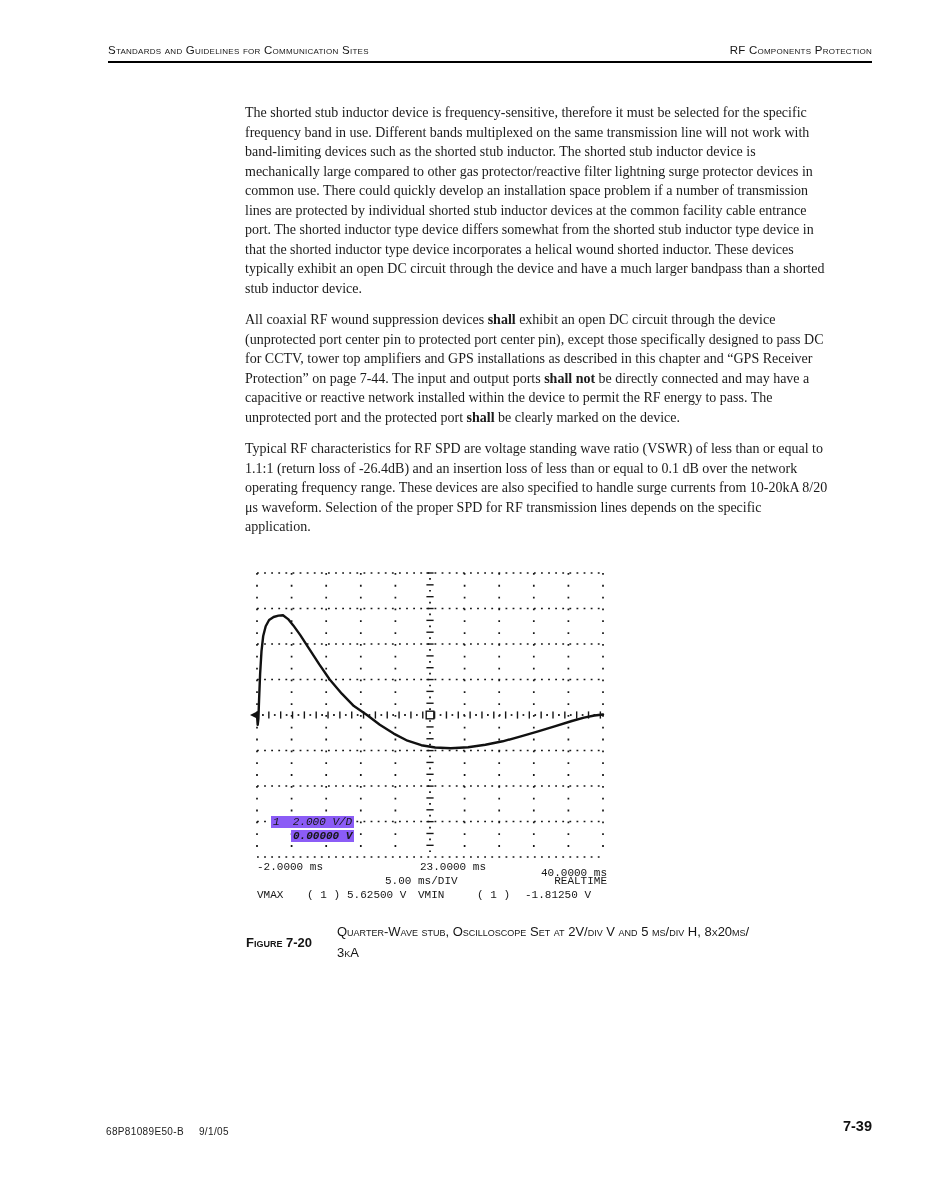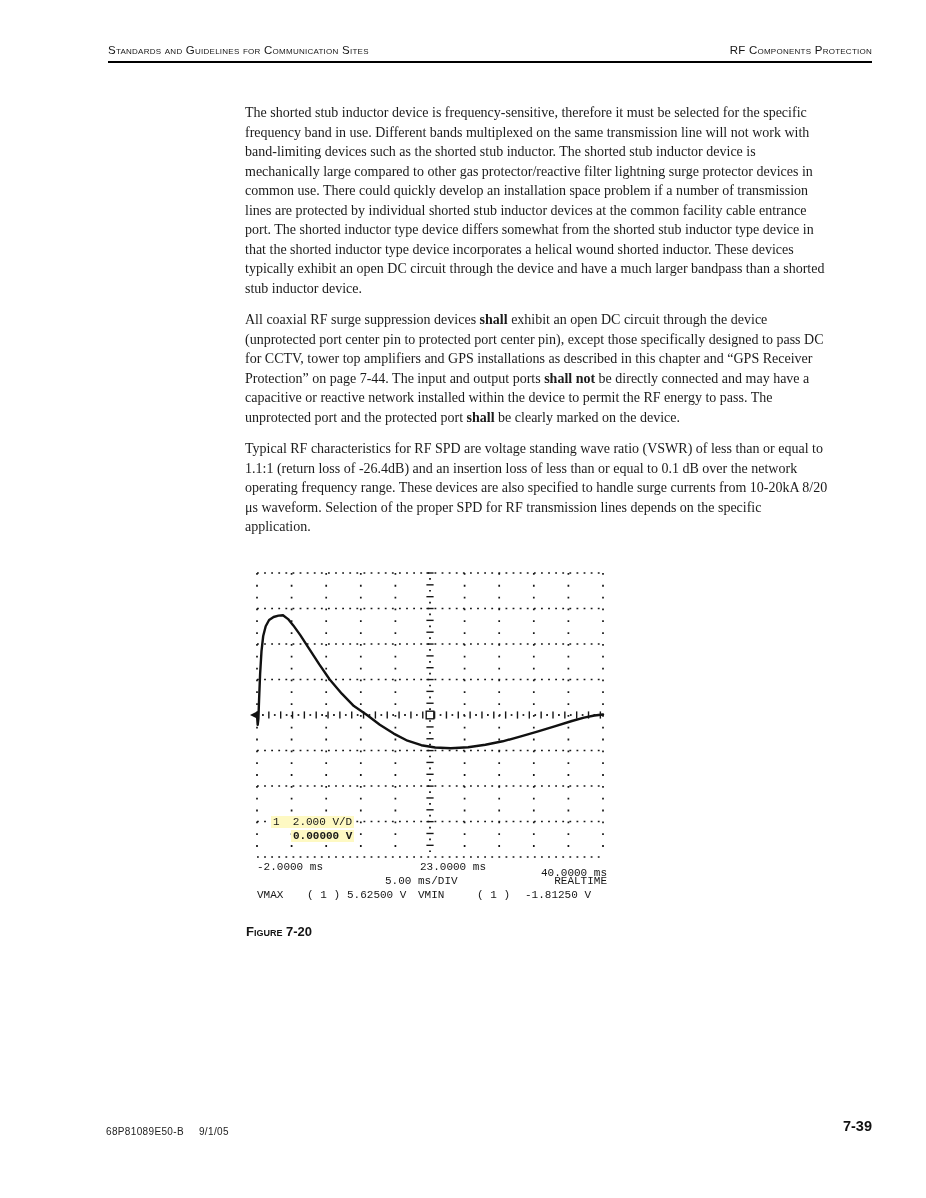--- a/index.html
+++ b/index.html
@@ -15,21 +15,21 @@
 
   
   .bodytext{position:absolute;left:245px;top:103px;width:690px;font-size:14px;line-height:19.5px;}
   .para{white-space:pre-wrap;margin:0 0 12px 0;}
   .b{font-weight:bold;}
 
   
   .scope{position:absolute;left:257px;top:573px;width:352px;height:334px;
          font-family:"Liberation Mono",monospace;font-size:11px;line-height:12px;color:#161616;}
   .scope svg{position:absolute;left:0;top:0;overflow:visible;}
-  .olabel{position:absolute;background:#fef9c3;padding:0 2px;white-space:pre;}
+  .olabel{position:absolute;background:#8b5cf6;padding:0 2px;white-space:pre;font-style:italic;}
   .ch-scale{left:14px;top:243px;}
   .ch-offset{left:34px;top:257px;font-weight:bold;}
   .srows{position:absolute;left:0;top:288px;width:346px;height:46px;}
   .srows span{position:absolute;white-space:pre;}
   .t-left{left:0;top:0;}
   .t-center{left:163px;top:0;}
   .t-right{right:-4px;top:6px;}
   .t-base{left:128px;top:14px;}
   .t-mode{right:-4px;top:14px;}
   .m-vmax-l{left:0;top:28px;}
@@ -66,21 +66,21 @@
       <div class="para"><span>The shorted stub inductor device is frequency-sensitive, therefore it must be selected for the specific
 frequency band in use. Different bands multiplexed on the same transmission line will not work with
 band-limiting devices such as the shorted stub inductor. The shorted stub inductor device is
 mechanically large compared to other gas protector/reactive filter lightning surge protector devices in
 common use. There could quickly develop an installation space problem if a number of transmission
 lines are protected by individual shorted stub inductor devices at the common facility cable entrance
 port. The shorted inductor type device differs somewhat from the shorted stub inductor type device in
 that the shorted inductor type device incorporates a helical wound shorted inductor. These devices
 typically exhibit an open DC circuit through the device and have a much larger bandpass than a shorted
 stub inductor device.</span></div>
-      <div class="para"><span>All coaxial RF surge suppression devices </span><span class="b">shall</span><span> exhibit an open DC circuit through the device
+      <div class="para"><span>All coaxial RF wound suppression devices </span><span class="b">shall</span><span> exhibit an open DC circuit through the device
 (unprotected port center pin to protected port center pin), except those specifically designed to pass DC
 for CCTV, tower top amplifiers and GPS installations as described in this chapter and “GPS Receiver
 Protection” on page 7-44. The input and output ports </span><span class="b">shall not</span><span> be directly connected and may have a
 capacitive or reactive network installed within the device to permit the RF energy to pass. The
 unprotected port and the protected port </span><span class="b">shall</span><span> be clearly marked on the device.</span></div>
       <div class="para"><span>Typical RF characteristics for RF SPD are voltage standing wave ratio (VSWR) of less than or equal to
 1.1:1 (return loss of -26.4dB) and an insertion loss of less than or equal to 0.1 dB over the network
 operating frequency range. These devices are also specified to handle surge currents from 10-20kA 8/20
 μs waveform. Selection of the proper SPD for RF transmission lines depends on the specific
 application.</span></div>
@@ -229,20 +229,22 @@
       <span class="m-vmax-ch">( 1 )</span>
       <span class="m-vmax-v">5.62500 V</span>
       <span class="m-vmin-l">VMIN</span>
       <span class="m-vmin-ch">( 1 )</span>
       <span class="m-vmin-v">-1.81250 V</span>
     </div>
   </div>
 
   <div class="caption">
     <div class="cap-label">Figure 7-20</div>
+    <div class="cap-text">Quarter-Wave stub, Oscilloscope Set at 2V/div V and 5 μs/div H, 8x20μs/
+3kA</div>
   </div>
 
   <div class="footer-left">
     <span>68P81089E50-B</span><span class="f-date">9/1/05</span>
   </div>
   <div class="pagenum">7-39</div>
 
 </div>
 
 </body></html>

